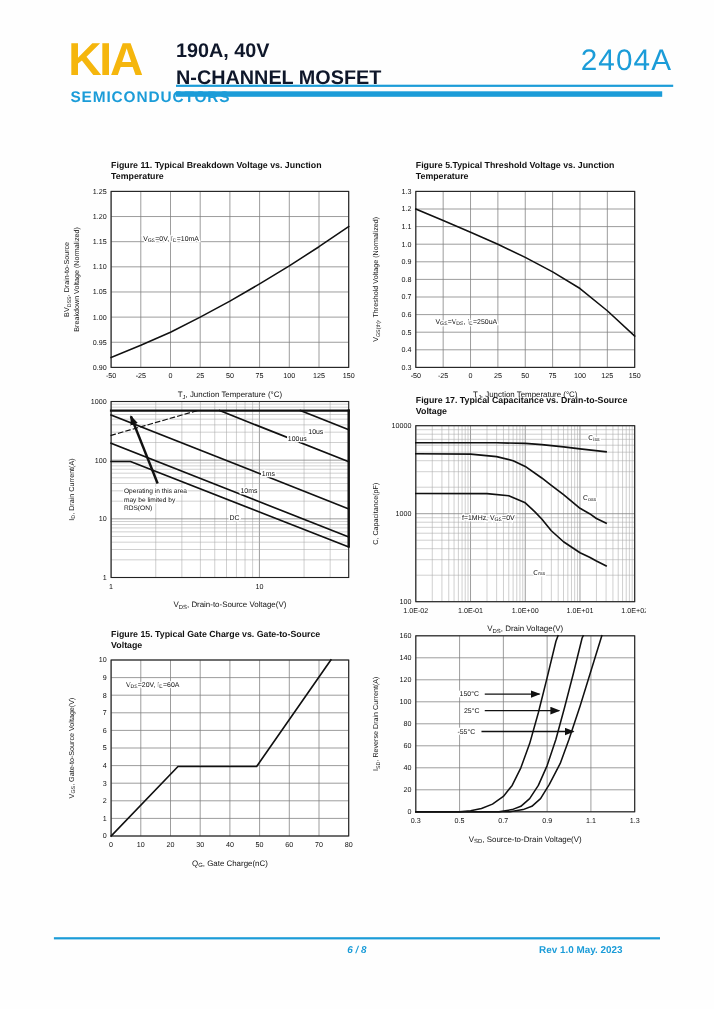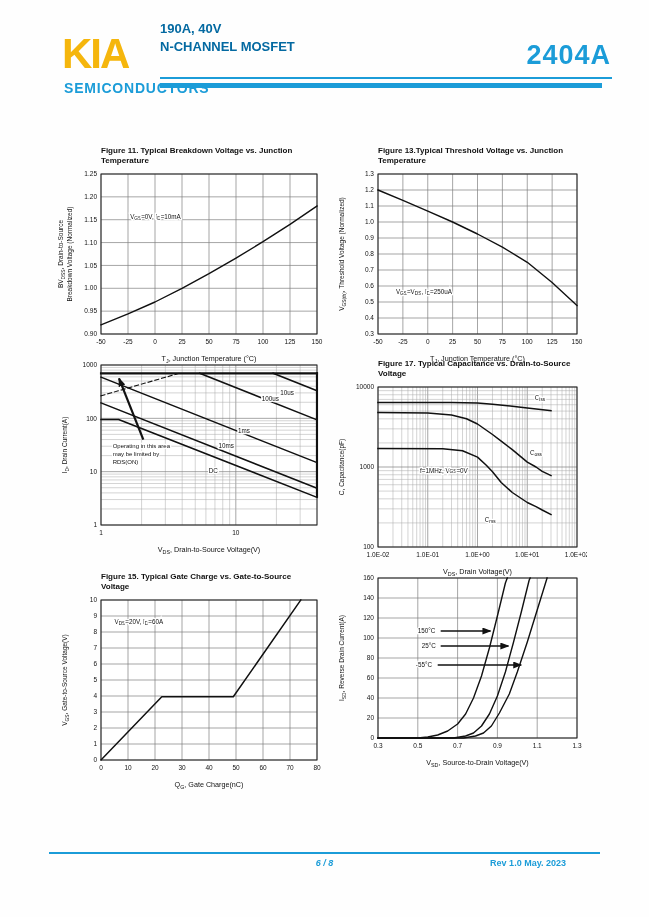--- a/index.html
+++ b/index.html
@@ -5,24 +5,24 @@
   html,body{margin:0;padding:0;}
   body{
     width:649px;height:917px;position:relative;background:#fefefe;
     font-family:"Liberation Sans","DejaVu Sans",sans-serif;color:#111;overflow:hidden;
   }
   
   .logo{position:absolute;left:62px;top:33px;font-size:42px;font-weight:700;
         letter-spacing:-2px;color:#f5b60d;line-height:1;}
   .logo-sub{position:absolute;left:64px;top:80px;font-size:14px;font-weight:700;
         letter-spacing:.8px;color:#1b9cd8;}
-  .product{position:absolute;left:160px;top:20px;color:#0369a1;font-weight:700;
-        font-size:13px;line-height:1.35;}
+  .product{position:absolute;left:160px;top:34px;color:#0f172a;font-weight:700;
+        font-size:18px;line-height:1.35;}
   .part-number{position:absolute;right:38px;top:42px;color:#1b9cd8;font-size:27px;
-        font-weight:700;letter-spacing:1px;line-height:1;}
+        font-weight:400;letter-spacing:1px;line-height:1;}
   .rule-thin{position:absolute;left:160px;top:77px;width:452px;height:2px;background:#1b9cd8;}
   .rule-thick{position:absolute;left:160px;top:83px;width:442px;height:4.5px;background:#1b9cd8;}
   
   .footer-line{position:absolute;left:49px;top:852px;width:551px;height:1.5px;background:#1b9cd8;}
   .footer-page{position:absolute;left:0;right:0;top:858px;text-align:center;color:#1b9cd8;
         font-size:9px;font-weight:700;font-style:italic;}
   .footer-rev{position:absolute;right:83px;top:858px;color:#1b9cd8;font-size:9px;font-weight:700;}
   
   .fig{position:absolute;}
   .fig-title{font-size:8px;font-weight:700;text-align:left;line-height:1.3;
@@ -100,21 +100,21 @@
       <text x="42" y="53.91428571428577" font-size="6.5" fill="#111" text-anchor="end">1.15</text>
       <text x="42" y="31.05714285714289" font-size="6.5" fill="#111" text-anchor="end">1.20</text>
       <text x="42" y="8.2" font-size="6.5" fill="#111" text-anchor="end">1.25</text>
       <text x="154" y="193" font-size="7.2" fill="#111" text-anchor="middle"><tspan>T</tspan><tspan dy="1.6" font-size="75%">J</tspan><tspan dy="-1.6">, Junction Temperature (°C)</tspan></text>
       <text x="8" y="86" font-size="6.5" fill="#111" text-anchor="middle" transform="rotate(-90 8 86)"><tspan>BV</tspan><tspan dy="1.6" font-size="75%">DSS</tspan><tspan dy="-1.6">, Drain-to-Source</tspan></text>
       <text x="17" y="86" font-size="6.5" fill="#111" text-anchor="middle" transform="rotate(-90 17 86)"><tspan>Breakdown Voltage (Normalized)</tspan></text>
     </svg>
 </div>
 <div class="fig col-r row-1">
   <div class="fig-title">
-      <div>Figure 13.Typical Threshold Voltage vs. Junction</div>
+      <div>Figure 5.Typical Threshold Voltage vs. Junction</div>
       <div>Temperature</div>
     </div>
   <svg class="chart" width="255" height="198">
       <defs>
         <clipPath id="figure-12-clip">
           <rect x="44.5" y="4.5" width="202" height="163"></rect>
         </clipPath>
       </defs>
       <rect x="46" y="6" width="199" height="160" fill="#ffffff"></rect>
       <line x1="46" x2="46" y1="6" y2="166" stroke="#7f7f7f" stroke-width="0.7"></line>

